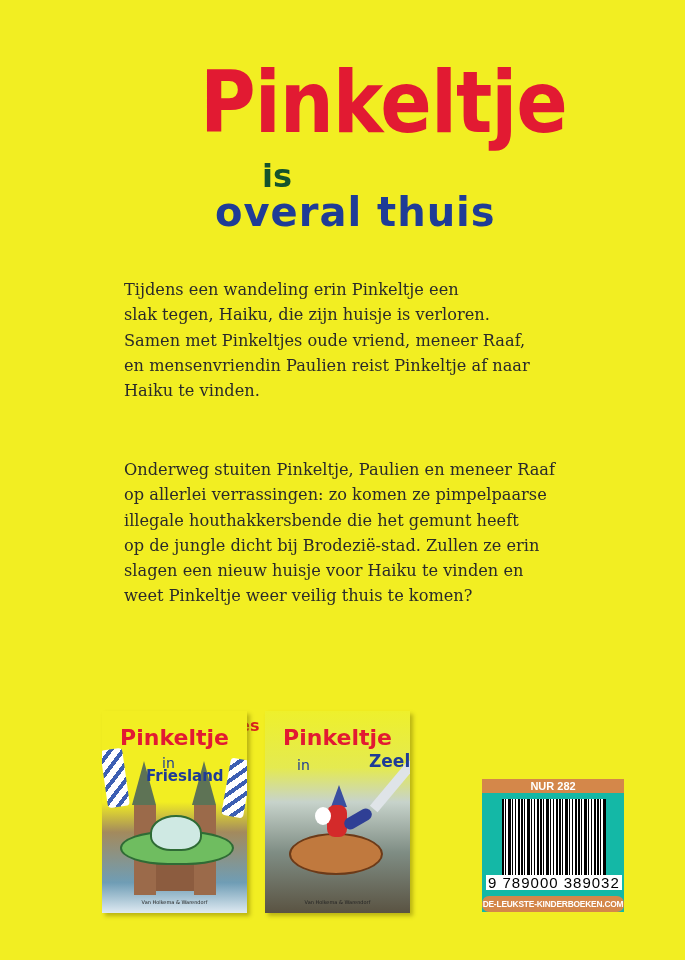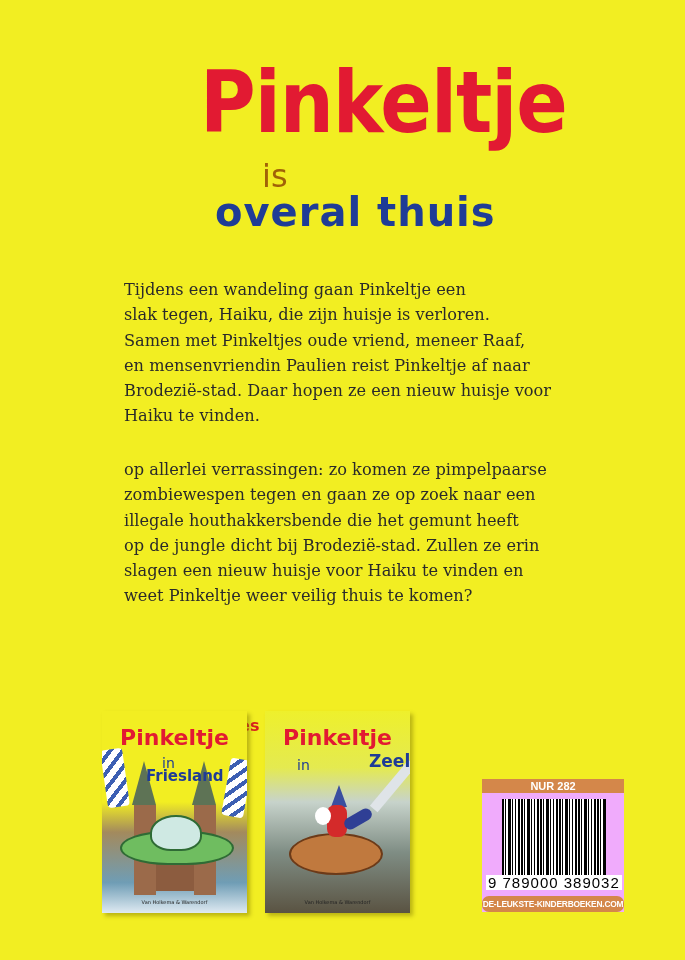--- a/index.html
+++ b/index.html
@@ -16,22 +16,22 @@
       font-size: 76px;
       color: #e21a32;
       letter-spacing: -1px;
       line-height: 1;
       transform: scaleY(1.12);
       transform-origin: top left;
     }
     .title-is {
       position: absolute; left: 262px; top: 160px;
       font-family: "DejaVu Sans", sans-serif;
-      font-weight: normal; font-size: 32px;
-      color: #a16207; line-height: 1;
+      font-weight: bold; font-size: 32px;
+      color: #14532d; line-height: 1;
     }
     .title-sub {
       position: absolute; left: 215px; top: 192px;
       font-family: "DejaVu Sans", sans-serif;
       font-weight: bold; font-size: 40px;
       color: #1f3c96; line-height: 1;
       letter-spacing: 1px;
     }
     .blurb {
       position: absolute; left: 124px; width: 440px;
@@ -87,21 +87,21 @@
     .cockpit { position: absolute; left: 48px; top: 104px; width: 48px; height: 32px; background: #cfe9e3; border-radius: 50% 50% 40% 40%; border: 2px solid #2f6b35; }
     .crab { position: absolute; left: 24px; top: 122px; width: 90px; height: 38px; background: #c0793e; border-radius: 50%; border: 2px solid #6c3a18; }
     .gnome-body { position: absolute; left: 62px; top: 94px; width: 20px; height: 32px; background: #d42a2a; border-radius: 8px; }
     .gnome-hat { position: absolute; left: 66px; top: 74px; width: 0; height: 0; border-left: 8px solid transparent; border-right: 8px solid transparent; border-bottom: 22px solid #3a4ea0; }
     .gnome-beard { position: absolute; left: 50px; top: 96px; width: 16px; height: 18px; background: #fff; border-radius: 50%; }
     .gnome-legs { position: absolute; left: 78px; top: 102px; width: 30px; height: 12px; background: #2f3f95; border-radius: 6px; transform: rotate(-30deg); }
     .bridge { position: absolute; left: 98px; top: 70px; width: 60px; height: 10px; background: #dfe4e8; transform: rotate(-50deg); }
 
     .barcode-box {
       position: absolute; left: 482px; top: 779px;
-      width: 142px; height: 133px; background: #f0abfc;
+      width: 142px; height: 133px; background: #14b8a6;
     }
     .nur {
       position: absolute; left: 0; top: 0; width: 100%; height: 14px;
       background: #d4874a; color: #fff;
       font-family: "Liberation Sans", sans-serif; font-weight: bold;
       font-size: 11px; line-height: 14px; text-align: center;
     }
     .bars {
       position: absolute; left: 20px; top: 20px; width: 104px; height: 88px;
       background: repeating-linear-gradient(90deg,
@@ -125,31 +125,30 @@
     }
   </style>
 </head>
 <body>
 
 <div class="title-main">Pinkeltje</div>
 <div class="title-is">is</div>
 <div class="title-sub">overal thuis</div>
 
 <div id="p1" class="blurb">
-  <span class="line">Tijdens een wandeling gaan Pinkeltje een</span>
+  <span class="line">Tijdens een wandeling erin Pinkeltje een</span>
   <span class="line">slak tegen, Haiku, die zijn huisje is verloren.</span>
   <span class="line">Samen met Pinkeltjes oude vriend, meneer Raaf,</span>
   <span class="line">en mensenvriendin Paulien reist Pinkeltje af naar</span>
-  <span class="line">Brodezië-stad. Daar hopen ze een nieuw huisje voor</span>
   <span class="line">Haiku te vinden.</span>
 </div>
 
 <div id="p2" class="blurb">
+  <span class="line">Onderweg stuiten Pinkeltje, Paulien en meneer Raaf</span>
   <span class="line">op allerlei verrassingen: zo komen ze pimpelpaarse</span>
-  <span class="line">zombiewespen tegen en gaan ze op zoek naar een</span>
   <span class="line">illegale houthakkersbende die het gemunt heeft</span>
   <span class="line">op de jungle dicht bij Brodezië-stad. Zullen ze erin</span>
   <span class="line">slagen een nieuw huisje voor Haiku te vinden en</span>
   <span class="line">weet Pinkeltje weer veilig thuis te komen?</span>
 </div>
 
 <div class="lees-ook">Lees ook:</div>
 
 <div id="book-friesland" class="book">
   <div class="flag" style="left:2px; top:38px; transform:rotate(-8deg);"></div>

